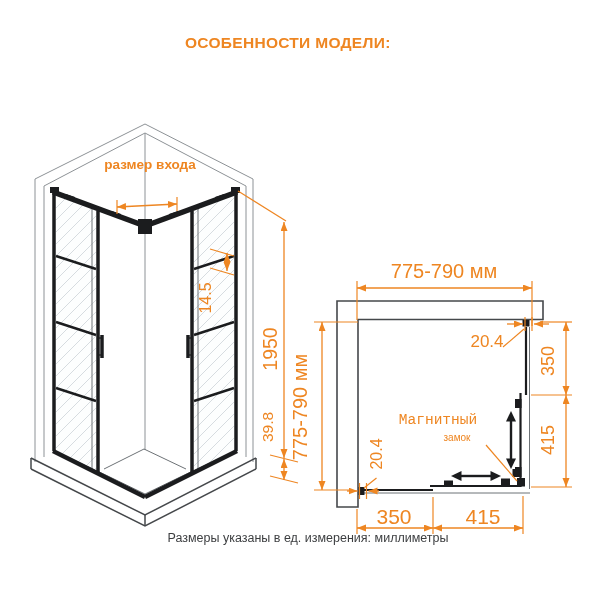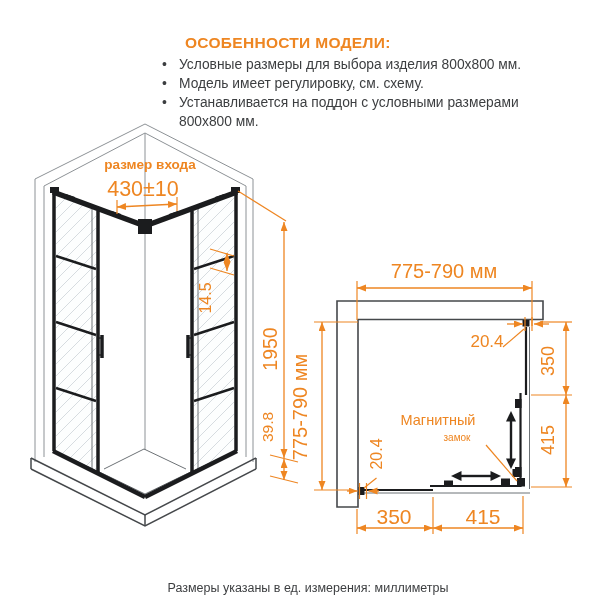--- a/index.html
+++ b/index.html
@@ -41,35 +41,30 @@
   .thinl{stroke:var(--thin);stroke-width:1;fill:none;}
   .midl{stroke:var(--mid);stroke-width:1;fill:none;}
   marker path{fill:var(--accent);}
   
   .dim{
     position:absolute;color:var(--accent);font-weight:500;white-space:nowrap;
     transform:translate(-50%,-50%);line-height:1;
   }
   .dim.rot{transform:translate(-50%,-50%) rotate(-90deg);}
   .footer-note{
-    position:absolute;left:308px;top:581px;transform:translateX(-50%);
+    position:absolute;left:308px;top:531px;transform:translateX(-50%);
     font-size:12.5px;color:var(--text);white-space:nowrap;
   }
 </style>
 </head>
 <body>
 
 <div class="stage">
 
   <div class="hdr-title">ОСОБЕННОСТИ МОДЕЛИ:</div>
-  <ul class="hdr-bullets">
-    <li>Условные размеры для выбора изделия 800x800 мм.</li>
-    <li>Модель имеет регулировку, см. схему.</li>
-    <li>Устанавливается на поддон с условными размерами 800x800 мм.</li>
-  </ul>
 
   <svg class="diagram" width="600" height="600" viewBox="0 0 600 600">
     <defs>
       <marker id="ah" markerUnits="userSpaceOnUse" markerWidth="10" markerHeight="8" refX="9" refY="3.5" orient="auto-start-reverse">
         <path d="M0,0 L9,3.5 L0,7 Z"></path>
       </marker>
       <pattern id="hatch" width="12" height="12" patternUnits="userSpaceOnUse">
         <path d="M-2,14 L14,-2" stroke="#ced4d8" stroke-width="1" fill="none"></path>
       </pattern>
     </defs>
@@ -217,30 +212,29 @@
         <line class="oline" x1="347" y1="491" x2="357.5" y2="491" marker-end="url(#ah)"></line>
         <line class="oline" x1="379" y1="491" x2="368.5" y2="491" marker-end="url(#ah)"></line>
         <path class="otick" d="M376.5,478 L364,488"></path>
 
         <path class="otick" d="M486,445 L517,481"></path>
       </g>
     </g>
   </svg>
 
   <div class="dim" style="left:150px;top:165px;font-size:13.5px;font-weight:bold;">размер входа</div>
-  <div class="dim" style="left:143px;top:190px;font-size:21.5px;">430±10</div>
   <div class="dim rot" style="left:206px;top:298px;font-size:16px;">14.5</div>
   <div class="dim rot" style="left:271px;top:349px;font-size:19.5px;">1950</div>
   <div class="dim rot" style="left:268px;top:427px;font-size:15.5px;">39.8</div>
 
   <div class="dim" style="left:444px;top:271px;font-size:20px;">775-790 мм</div>
   <div class="dim rot" style="left:300px;top:407px;font-size:20px;">775-790 мм</div>
   <div class="dim" style="left:487px;top:341px;font-size:17px;">20.4</div>
   <div class="dim rot" style="left:548px;top:361px;font-size:18px;">350</div>
   <div class="dim rot" style="left:548px;top:440px;font-size:18px;">415</div>
   <div class="dim rot" style="left:377px;top:454px;font-size:16px;">20.4</div>
-  <div class="dim" style="left:438px;top:420px;font-size:14.5px;">Магнитный</div>
+  <div class="dim" style="left:438px;top:420px;font-size:14.5px;font-family:Liberation Mono, monospace;">Магнитный</div>
   <div class="dim" style="left:457px;top:438px;font-size:10px;">замок</div>
   <div class="dim" style="left:394px;top:516px;font-size:21px;">350</div>
   <div class="dim" style="left:483px;top:516px;font-size:21px;">415</div>
 
   <div class="footer-note">Размеры указаны в ед. измерения: миллиметры</div>
 </div>
 
 </body></html>

